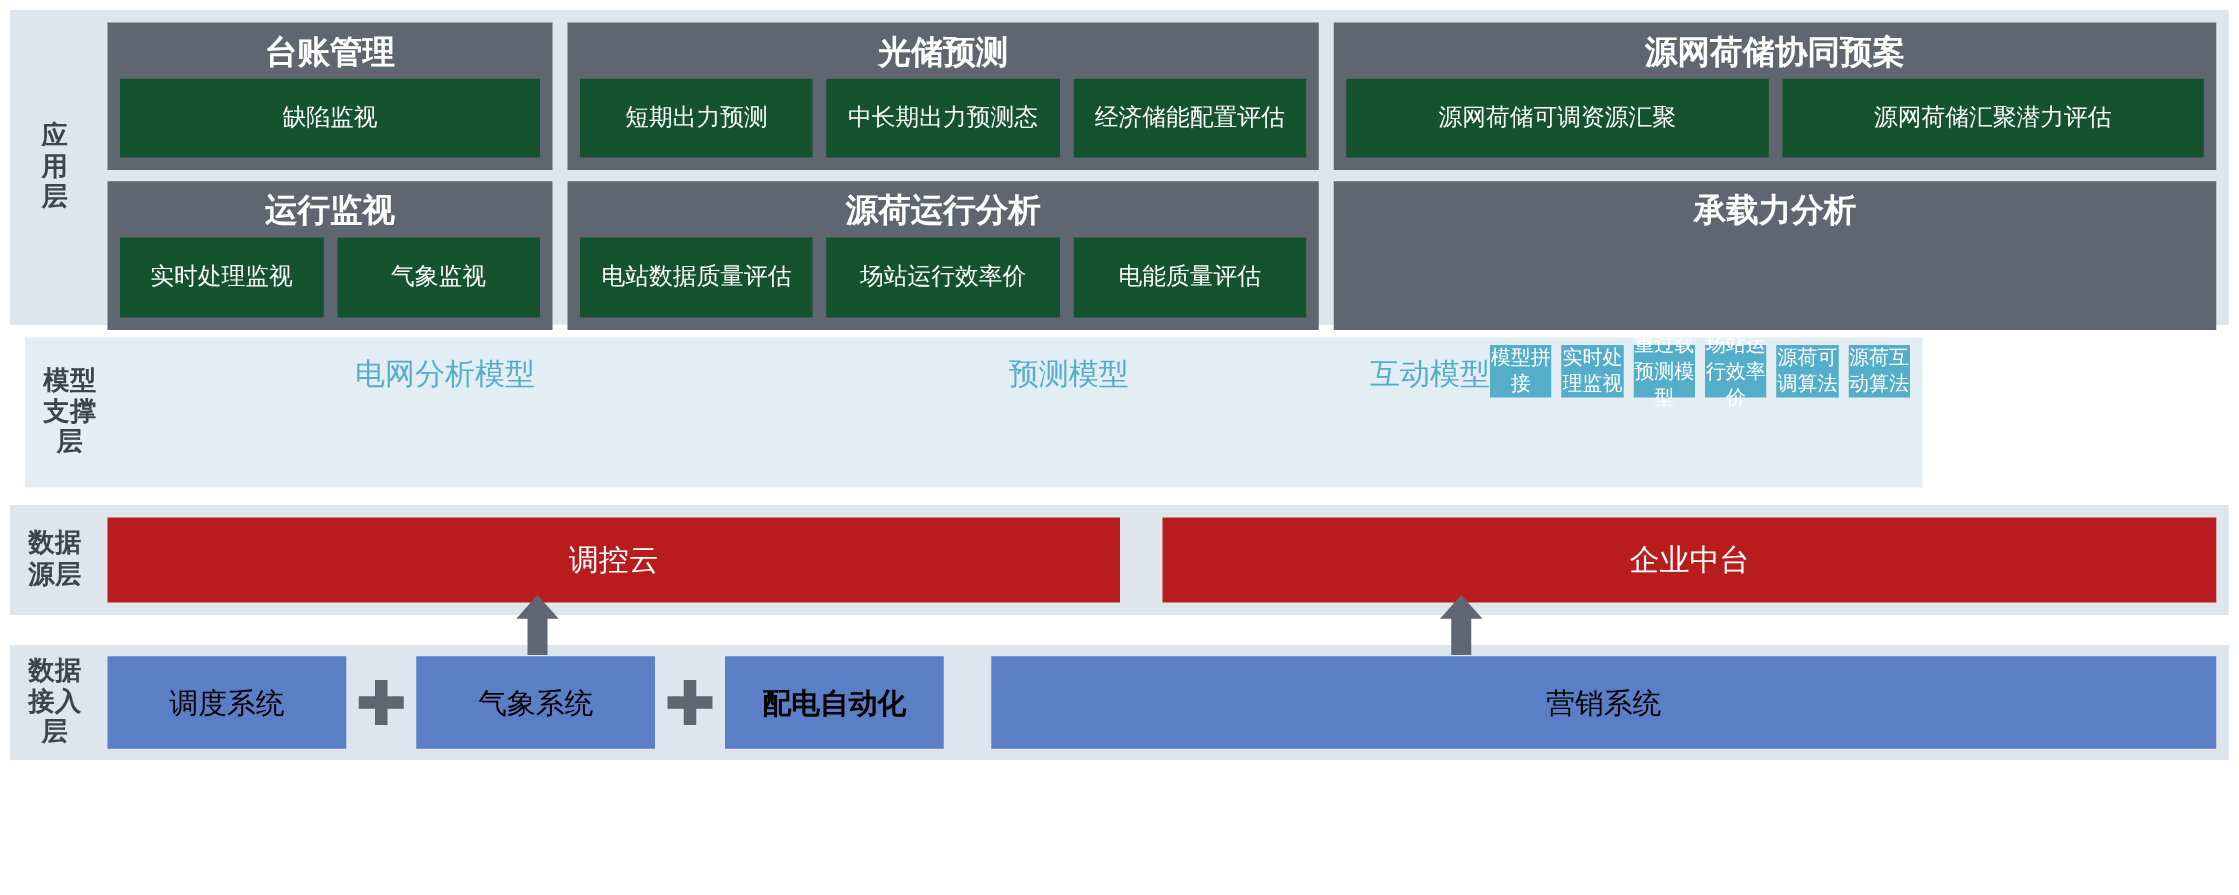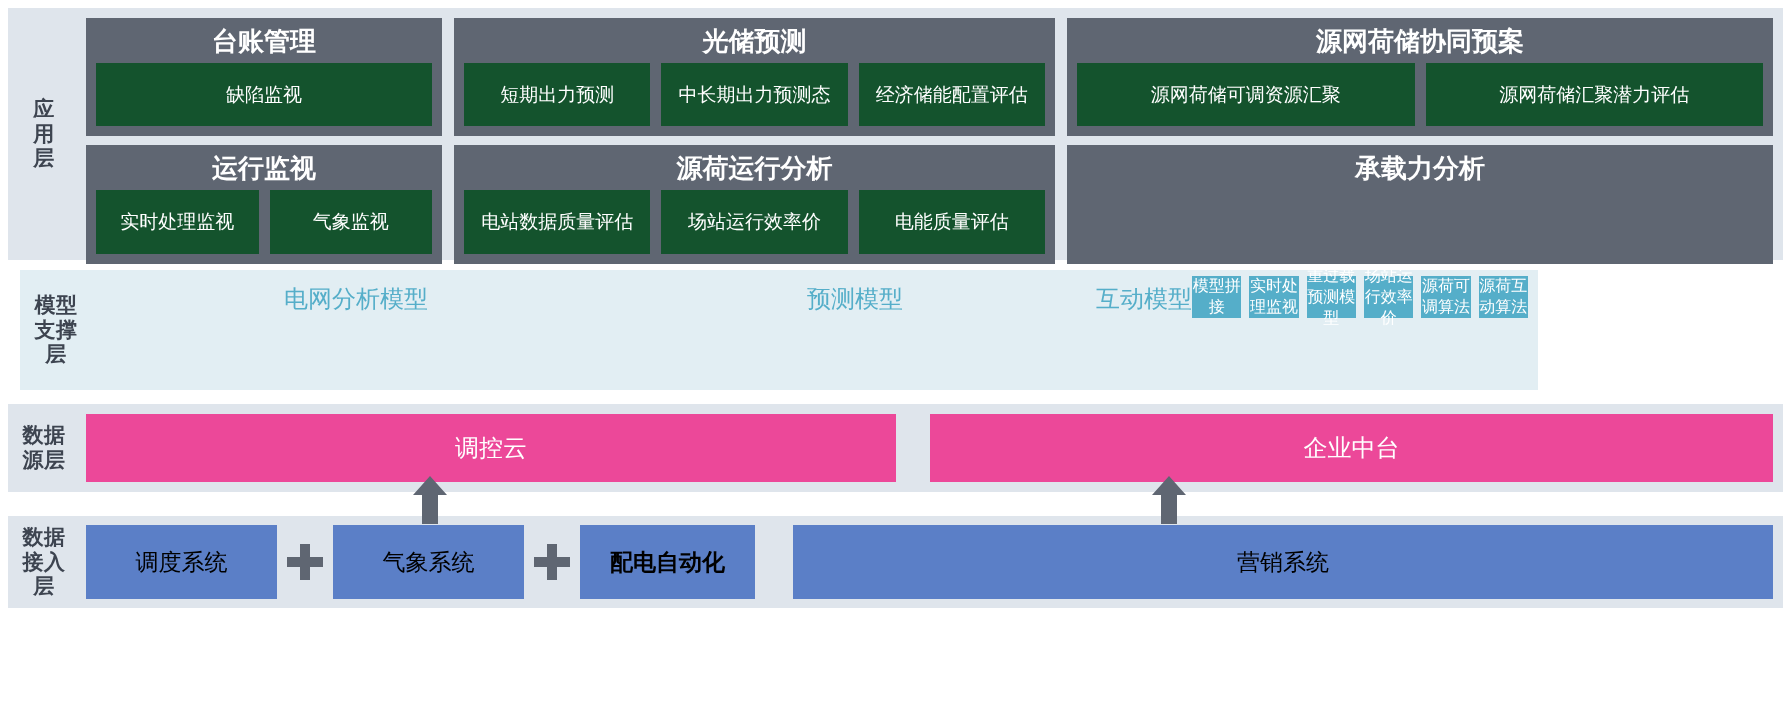--- a/index.html
+++ b/index.html
@@ -120,21 +120,21 @@
     align-items: center;
     justify-content: center;
     flex: 1 1 0;
     text-align: center;
   }
 
   
   #source-band { left: 8px; top: 404px; width: 1775px; height: 88px; }
   #source-band .band-body { padding: 10px 10px 10px 6px; gap: 34px; }
   .source-item {
-    background: #ec4899;
+    background: #b91c1c;
     color: #ffffff;
     font-size: 24px;
     display: flex;
     align-items: center;
     justify-content: center;
     text-align: center;
   }
   .src-1 { flex: 0 0 810px; }
   .src-2 { flex: 1 1 auto; }
 

